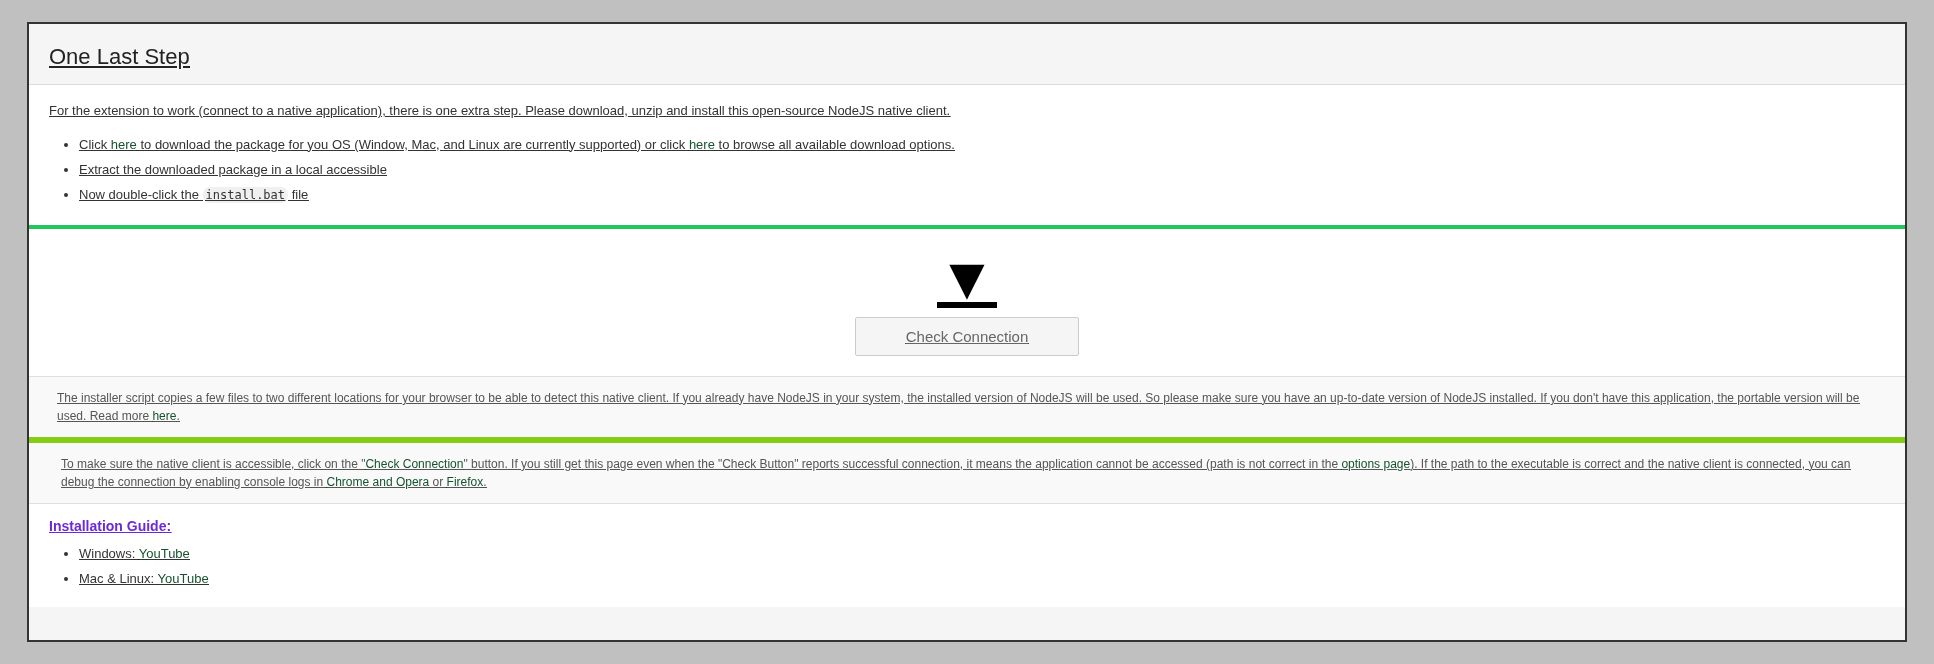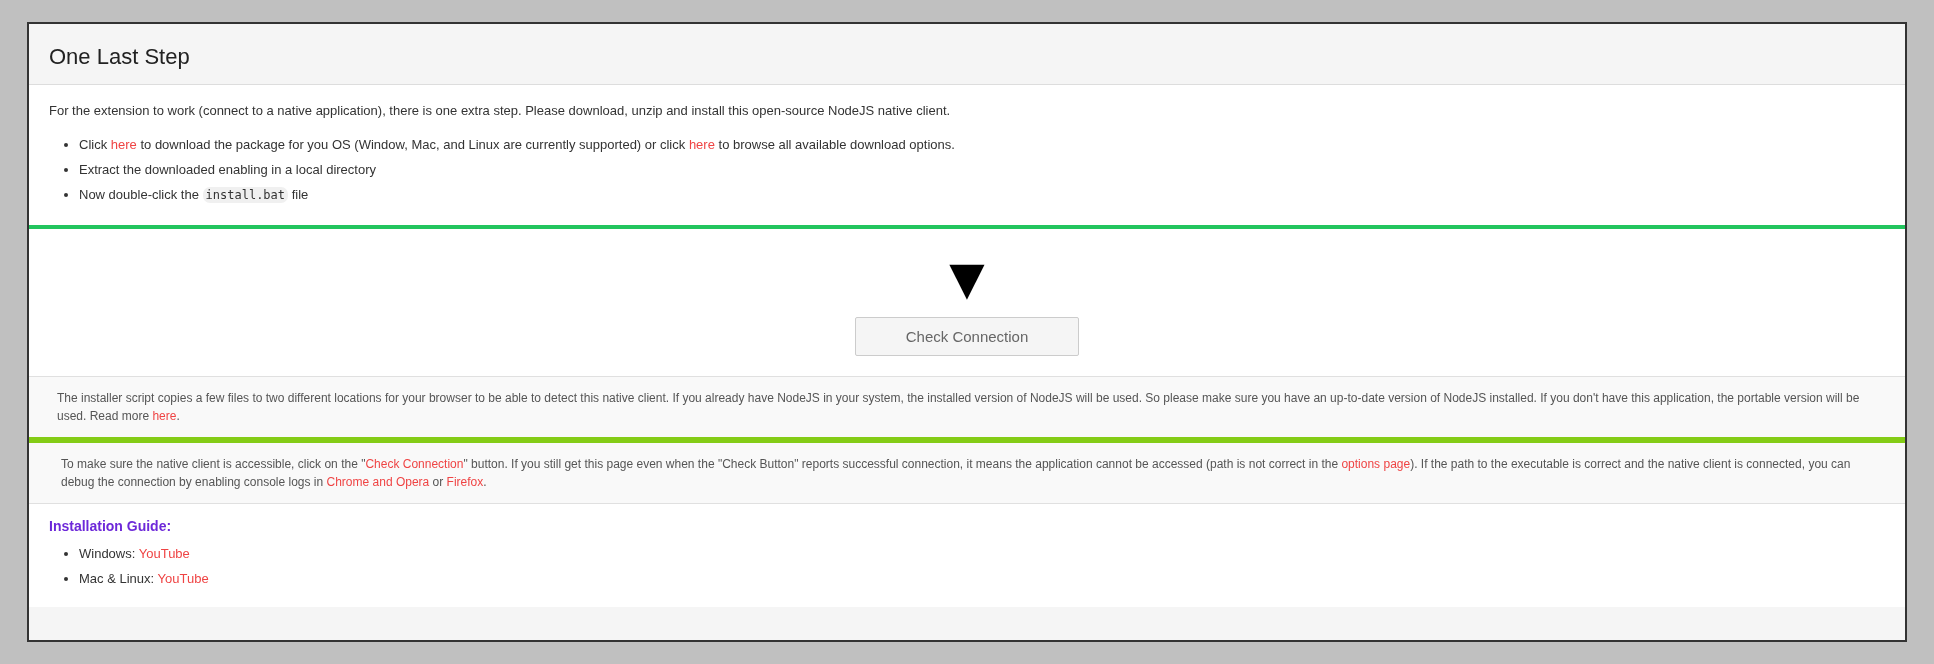--- a/index.html
+++ b/index.html
@@ -1,18 +1,19 @@
 <!DOCTYPE html>
 <html><head>
   <meta charset="utf-8">
   <style>
     * {
       box-sizing: border-box;
       margin: 0;
       padding: 0;
+      text-decoration: underline;
     }
 
     body {
       background: #c0c0c0;
       display: flex;
       justify-content: center;
       align-items: center;
       min-height: 100vh;
       font-family: Arial, sans-serif;
       font-size: 13px;
@@ -57,21 +58,21 @@
       padding-left: 30px;
       color: #333;
       line-height: 1.8;
     }
 
     .bullet-list li {
       margin-bottom: 2px;
     }
 
     a.link {
-      color: #ef4444;
+      color: #14532d;
       text-decoration: none;
     }
 
     code {
       font-family: monospace;
       background: #f0f0f0;
       padding: 1px 3px;
       border-radius: 7px;
       font-size: 12px;
     }
@@ -155,21 +156,21 @@
 
   <div class="content-section">
     <p class="intro-text">
       <span>For the extension to work (connect to a native application), there is one extra step. Please download, unzip and install this open-source NodeJS native client.</span>
     </p>
     <ul class="bullet-list">
       <li>
         <span>Click </span><a class="link" href="#">here</a><span> to download the package for you OS (Window, Mac, and Linux are currently supported) or click </span><a class="link" href="#">here</a><span> to browse all available download options.</span>
       </li>
       <li>
-        <span>Extract the downloaded enabling in a local directory</span>
+        <span>Extract the downloaded package in a local accessible</span>
       </li>
       <li>
         <span>Now double-click the </span><code>install.bat</code><span> file</span>
       </li>
     </ul>
   </div>
 
   <div class="arrow-button-section">
     <div class="down-arrow">▼</div>
     <button class="check-connection-btn">Check Connection</button>

